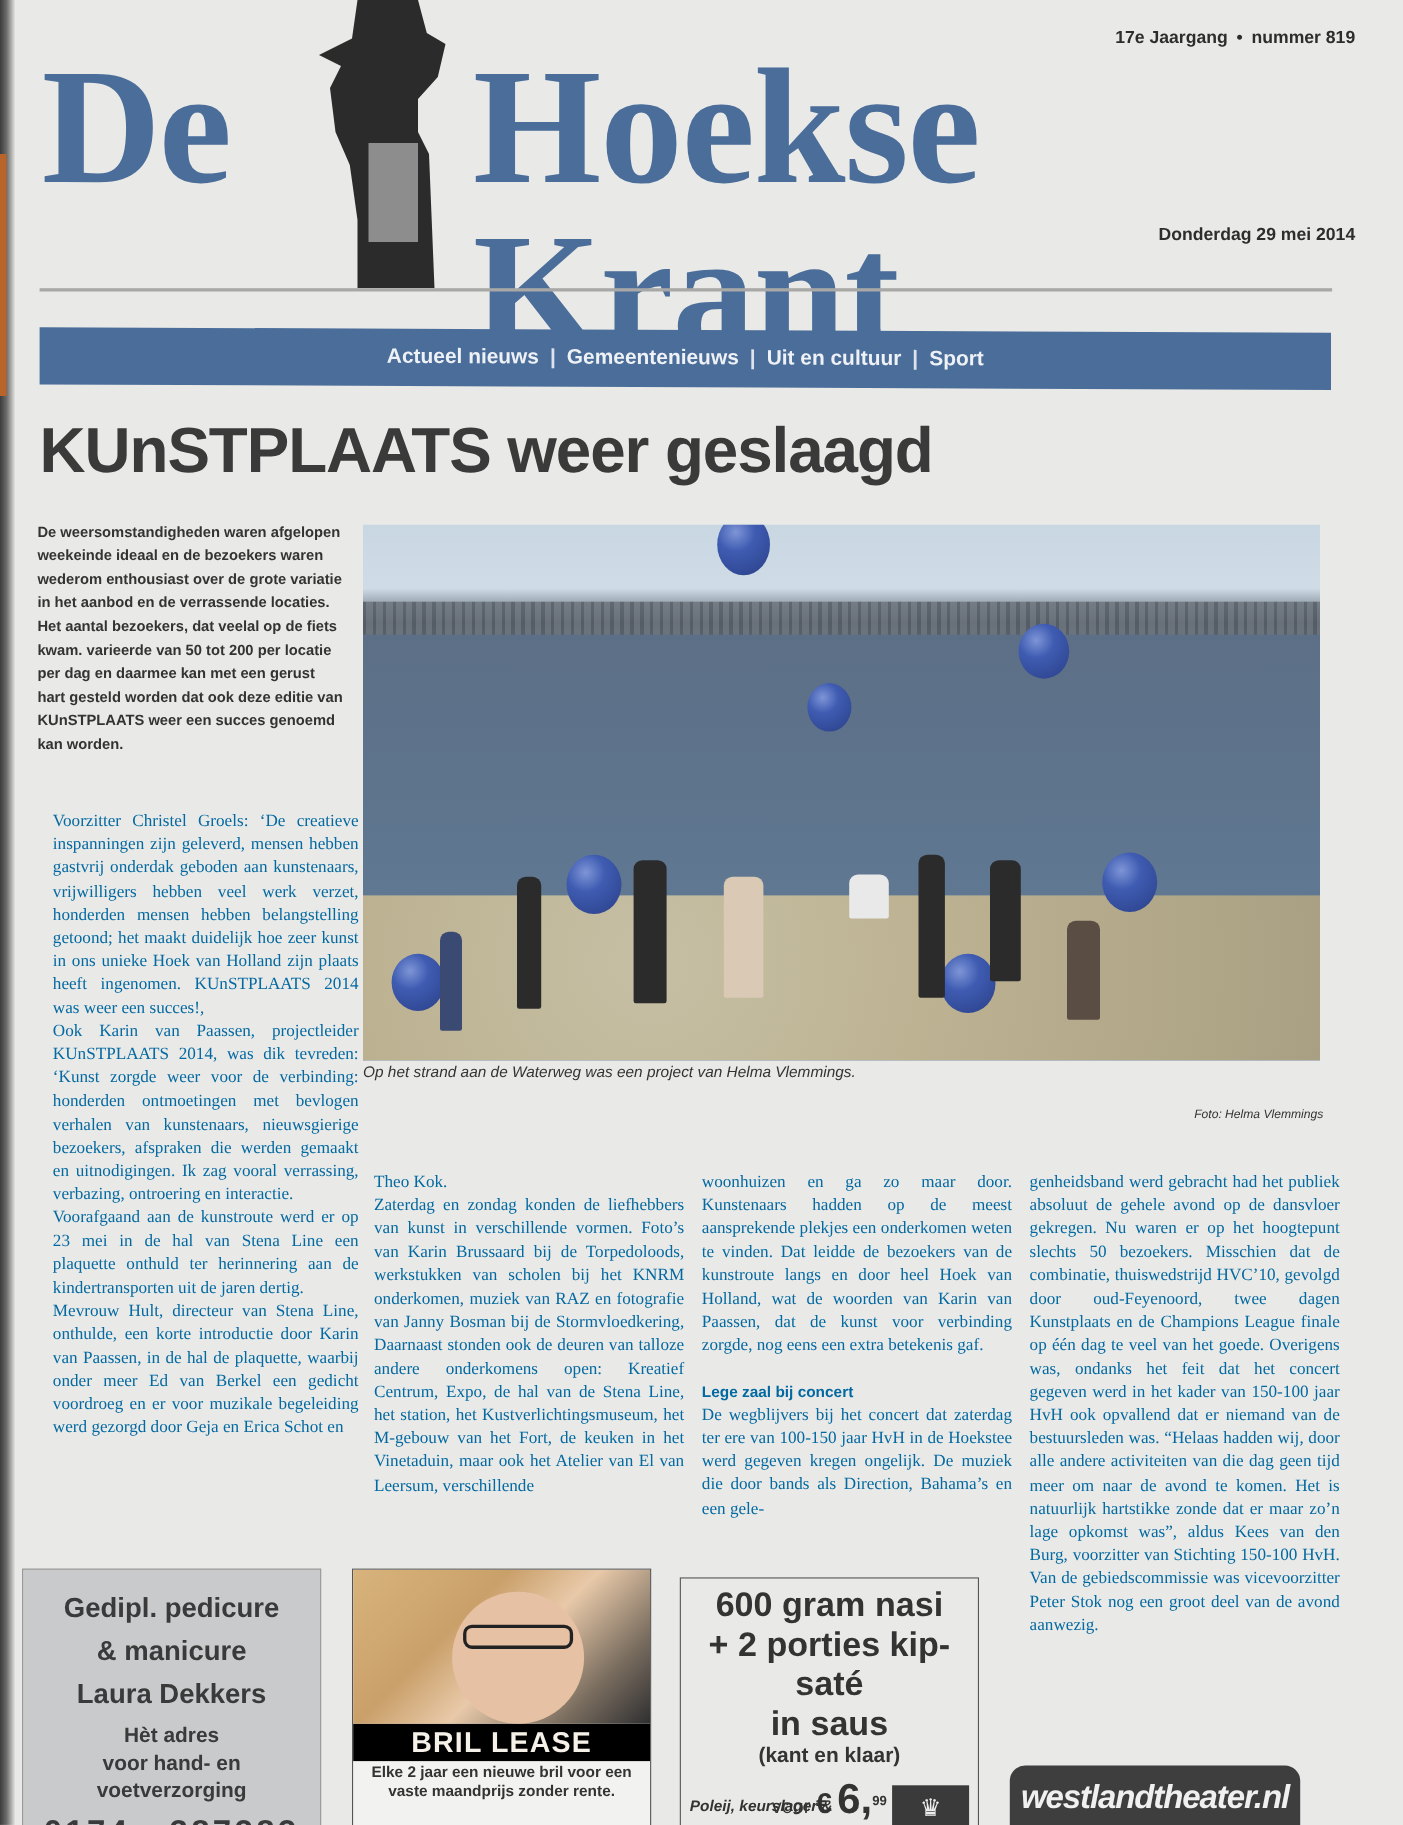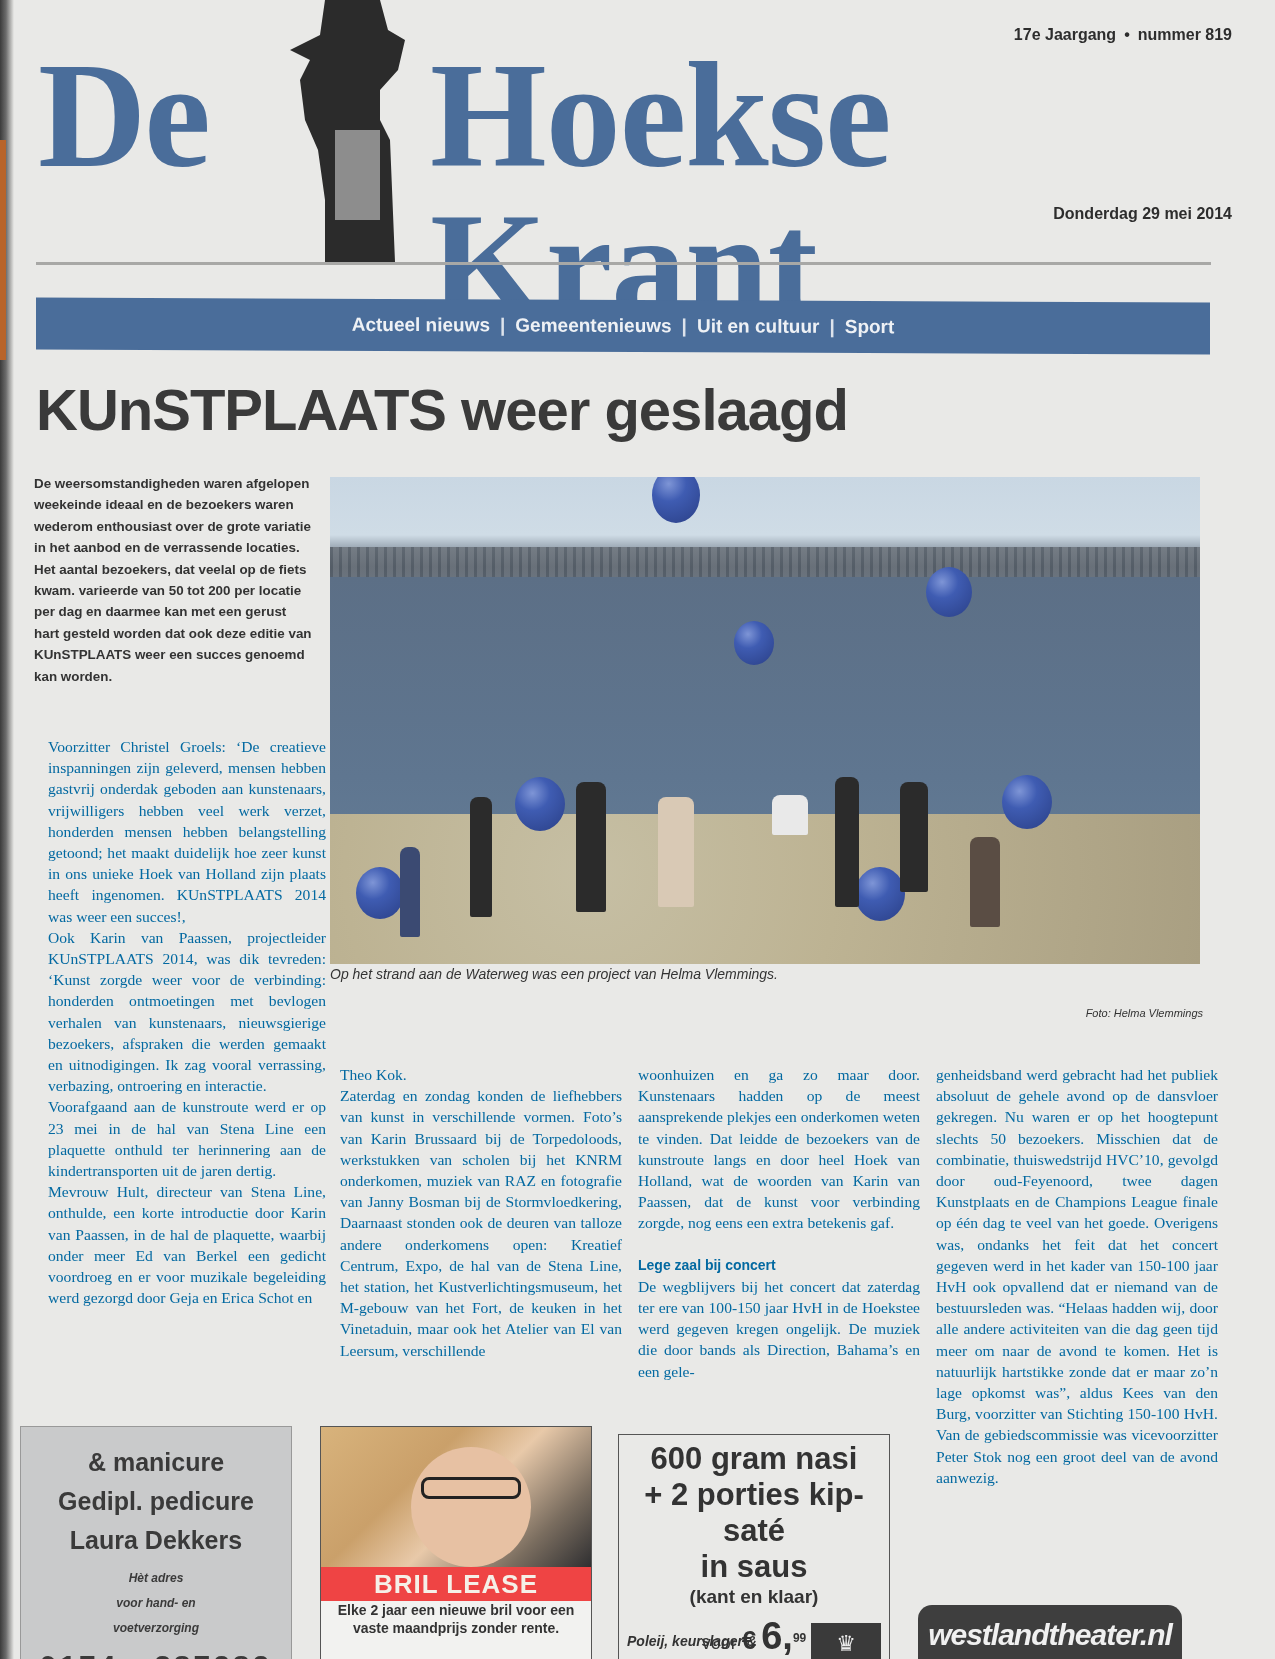--- a/index.html
+++ b/index.html
@@ -69,29 +69,29 @@
   .person { position: absolute; background: #2b2b2b; border-radius: 8px 8px 2px 2px; }
   .caption { position: absolute; left: 330px; top: 966px; font-family: "Liberation Sans", sans-serif;
     font-style: italic; font-size: 14px; color: #333; }
   .credit { position: absolute; right: 72px; top: 978px; font-family: "Liberation Sans", sans-serif;
     font-style: italic; font-size: 11px; color: #333; margin-top: 29px; }
 
   
   .ad { position: absolute; box-sizing: border-box; font-family: "Liberation Sans", sans-serif; text-align: center; }
   .ad-pedicure { left: 20px; top: 1426px; width: 272px; height: 240px; background: #c9cacb; border: 1px solid #999; padding-top: 16px; color: #3a3a3a; }
   .ad-pedicure .big { font-weight: bold; font-size: 25px; line-height: 39px; }
-  .ad-pedicure .sm { font-style: italic; font-weight: bold; font-size: 12px; line-height: 25px; margin-top: 6px; }
+  .ad-pedicure .sm { font-weight: bold; font-size: 19px; line-height: 25px; margin-top: 6px; }
   .ad-pedicure .sm + .sm { margin-top: 0; }
   .ad-pedicure .phone { font-weight: bold; font-size: 30px; margin-top: 8px; letter-spacing: 3px; }
 
   .ad-bril { left: 320px; top: 1426px; width: 272px; height: 240px; border: 1px solid #555; background: #f2f2f0; overflow: hidden; }
   .ad-bril .photo2 { height: 140px; background: linear-gradient(135deg, #d8b37c 0, #caa06a 35%, #e8c9a9 55%, #7a6d5f 80%, #2f2f31 100%); position: relative; }
   .ad-bril .face { position: absolute; left: 90px; top: 20px; width: 120px; height: 120px; border-radius: 50%; background: #e7c1a3; }
   .ad-bril .glasses { position: absolute; left: 100px; top: 50px; width: 100px; height: 22px; border: 3px solid #222; border-radius: 8px; box-sizing: border-box; }
-  .ad-bril .band { background: #ef4444; color: #f5f0e8; font-weight: bold; font-size: 26px; line-height: 34px; letter-spacing: 1px; }
+  .ad-bril .band { background: #000000; color: #f5f0e8; font-weight: bold; font-size: 26px; line-height: 34px; letter-spacing: 1px; }
   .ad-bril .txt { font-size: 14px; line-height: 18px; font-weight: bold; color: #333; padding: 0 8px; }
 
   .ad-nasi { left: 618px; top: 1434px; width: 272px; height: 230px; border: 1px solid #555; color: #333; padding-top: 6px; }
   .ad-nasi .l1 { font-weight: bold; font-size: 31px; line-height: 36px; }
   .ad-nasi .l2 { font-weight: bold; font-size: 19px; line-height: 24px; }
   .ad-nasi .price { margin-top: 6px; font-size: 18px; }
   .ad-nasi .price .eur { font-weight: bold; font-size: 26px; }
   .ad-nasi .price .num { font-weight: bold; font-size: 38px; }
   .ad-nasi .price sup { font-weight: bold; font-size: 12px; }
   .ad-nasi .shop { position: absolute; left: 8px; top: 198px; font-style: italic; font-weight: bold; font-size: 14px; text-align: left; }
@@ -173,22 +173,22 @@
   <p data-interactable="false">woonhuizen en ga zo maar door. Kunstenaars hadden op de meest aansprekende plekjes een onderkomen weten te vinden. Dat leidde de bezoekers van de kunstroute langs en door heel Hoek van Holland, wat de woorden van Karin van Paassen, dat de kunst voor verbinding zorgde, nog eens een extra betekenis gaf.</p>
   <p class="subhead" data-interactable="false">Lege zaal bij concert</p>
   <p data-interactable="false">De wegblijvers bij het concert dat zaterdag ter ere van 100-150 jaar HvH in de Hoekstee werd gegeven kregen ongelijk. De muziek die door bands als Direction, Bahama’s en een gele-</p>
 </div>
 
 <div class="col col4" data-interactable="false">
   <p data-interactable="false">genheidsband werd gebracht had het publiek absoluut de gehele avond op de dansvloer gekregen. Nu waren er op het hoogtepunt slechts 50 bezoekers. Misschien dat de combinatie, thuiswedstrijd HVC’10, gevolgd door oud-Feyenoord, twee dagen Kunstplaats en de Champions League finale op één dag te veel van het goede. Overigens was, ondanks het feit dat het concert gegeven werd in het kader van 150-100 jaar HvH ook opvallend dat er niemand van de bestuursleden was. “Helaas hadden wij, door alle andere activiteiten van die dag geen tijd meer om naar de avond te komen. Het is natuurlijk hartstikke zonde dat er maar zo’n lage opkomst was”, aldus Kees van den Burg, voorzitter van Stichting 150-100 HvH. Van de gebiedscommissie was vicevoorzitter Peter Stok nog een groot deel van de avond aanwezig.</p>
 </div>
 
 <div class="ad ad-pedicure" data-interactable="true">
+  <div class="big" data-interactable="false">Gedipl. pedicure</div>
   <div class="big" data-interactable="false">&amp; manicure</div>
-  <div class="big" data-interactable="false">Gedipl. pedicure</div>
   <div class="big" data-interactable="false">Laura Dekkers</div>
   <div class="sm" data-interactable="false">Hèt adres</div>
   <div class="sm" data-interactable="false">voor hand- en</div>
   <div class="sm" data-interactable="false">voetverzorging</div>
   <div class="phone" data-interactable="false">0174 - 387282</div>
 </div>
 
 <div class="ad ad-bril" data-interactable="true">
   <div class="photo2" data-interactable="false">
     <div class="face" data-interactable="false"></div>

